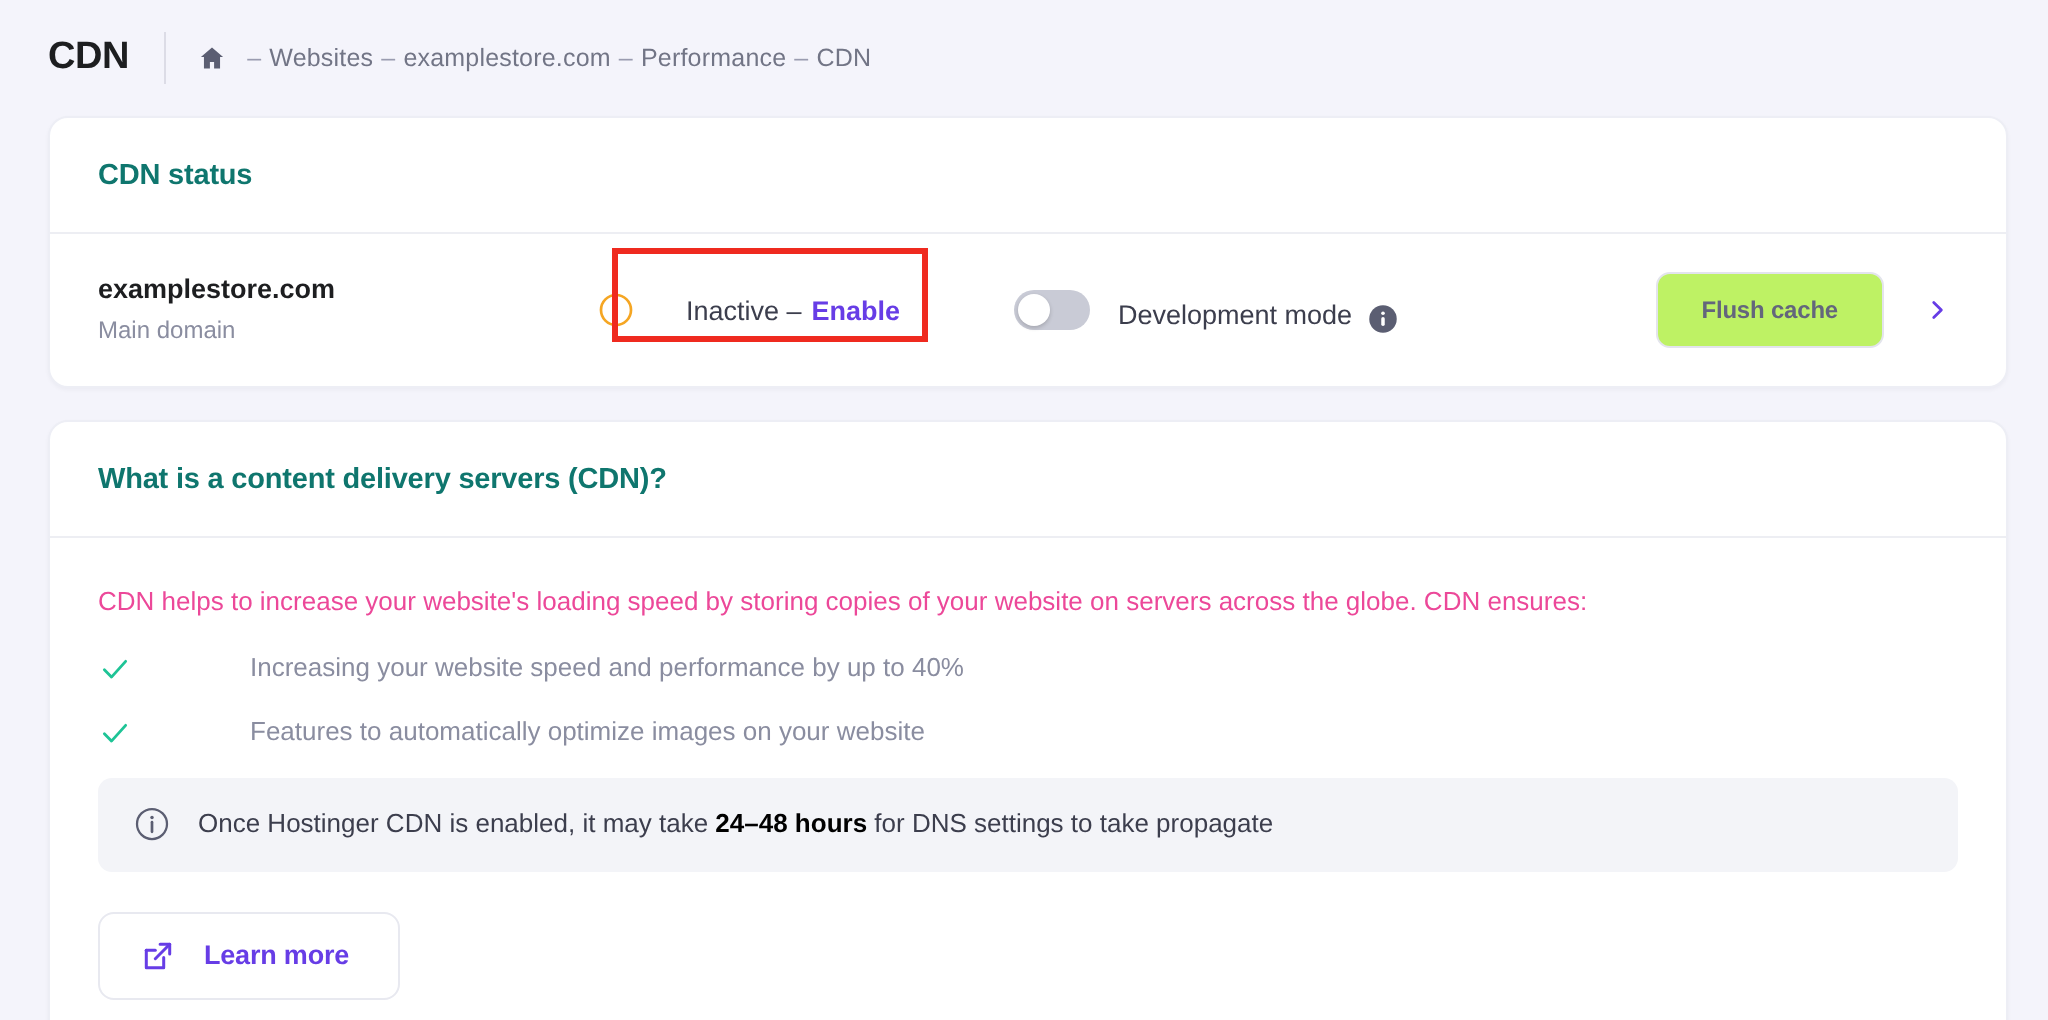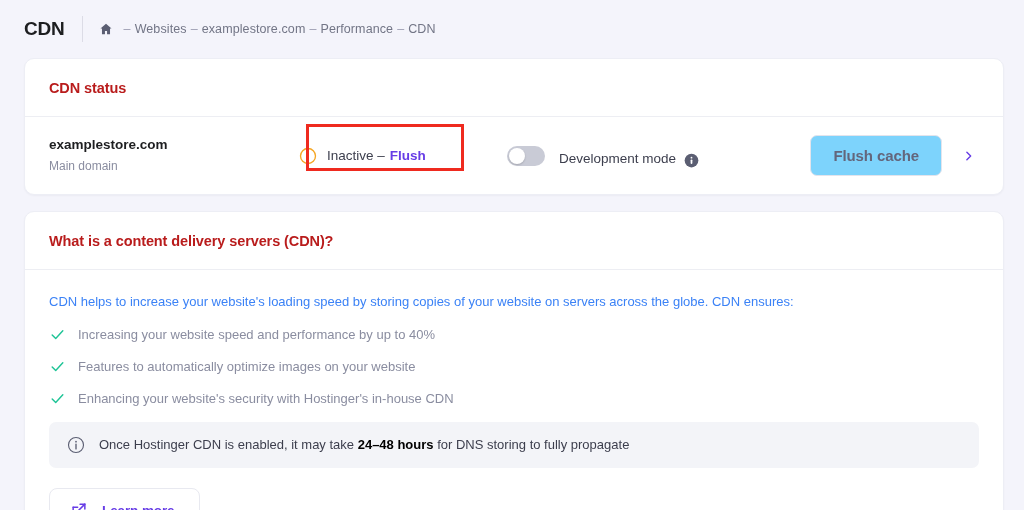--- a/index.html
+++ b/index.html
@@ -65,21 +65,21 @@
     border-radius: 10px;
     margin: 0 20px 16px 24px;
     box-shadow: 0 1px 2px rgba(30,32,60,0.04);
     overflow: hidden;
   }
   .card-header {
     padding: 21px 24px 20px 24px;
     border-bottom: 1px solid #edeef3;
     font-size: 14.5px;
     font-weight: bold;
-    color: #b91c1c;
+    color: #0f766e;
     letter-spacing: -0.1px;
   }
   
   .status-row {
     display: flex;
     align-items: center;
     padding: 18px 20px 18px 24px;
     min-height: 64px;
     box-sizing: border-box;
   }
@@ -105,21 +105,21 @@
     align-items: center;
     font-size: 13.5px;
     color: #3c3e4d;
   }
   .warn-icon {
     width: 18px;
     height: 18px;
     margin-right: 10px;
     flex: 0 0 18px;
   }
-  .status-text { white-space: nowrap; }
+  .status-text { white-space: nowrap; margin-left: 16px; }
   .enable-link {
     color: #673de6;
     font-weight: bold;
     text-decoration: none;
     cursor: pointer;
   }
   .devmode-block {
     flex: 0 0 260px;
     display: flex;
     align-items: flex-end;
@@ -158,51 +158,53 @@
     position: relative;
     top: 2px;
   }
   .actions-block {
     margin-left: auto;
     display: flex;
     align-items: center;
   }
   .btn-flush {
     border: 1px solid #e3e4ec;
-    background: #7dd3fc;
+    background: #bef264;
     border-radius: 7px;
     padding: 11px 22px;
     font-family: "Liberation Sans", sans-serif;
-    font-size: 15px;
+    font-size: 12px;
     font-weight: bold;
     color: #63667c;
     cursor: pointer;
     letter-spacing: -0.1px;
   }
   .chevron-btn {
     margin-left: 20px;
     margin-right: 8px;
     color: #673de6;
     display: inline-flex;
     align-items: center;
     cursor: pointer;
   }
   
   .card-body {
     padding: 20px 24px 24px 24px;
   }
   .intro-text {
     font-size: 13px;
-    color: #3b82f6;
+    color: #ec4899;
     line-height: 1.5;
     margin: 2px 0 14px 0;
   }
   .bullet {
     display: flex;
+    align-items: center;
     margin: 0 0 14px 0;
+    gap: 47px;
   }
   .check-icon {
     width: 17px;
     height: 17px;
     flex: 0 0 17px;
     margin-right: 12px;
   }
   .bullet-text {
     font-size: 13px;
     color: #8a8da0;
@@ -296,21 +298,21 @@
 
       <div class="status-block">
         <span class="warn-icon">
           <svg width="18" height="18" viewBox="0 0 24 24" fill="none">
             <circle cx="12" cy="12" r="10" stroke="#f5a623" stroke-width="1.8"></circle>
             <path d="M12 6.8v6.1" stroke="#f5a623" stroke-width="1.9" stroke-linecap="round"></path>
             <circle cx="12" cy="16.6" r="1.1" fill="#f5a623"></circle>
           </svg>
         </span>
         <span class="status-text">Inactive –</span>
-        <a class="enable-link" href="#" style="margin-left:5px">Flush</a>
+        <a class="enable-link" href="#" style="margin-left:5px">Enable</a>
       </div>
 
       <div class="devmode-block">
         <div class="toggle">
           <div class="knob"></div>
         </div>
         <span class="devmode-label">Development mode</span>
         <span class="info-dot">
           <svg width="15" height="15" viewBox="0 0 24 24">
             <circle cx="12" cy="12" r="11" fill="#5b5e72"></circle>
@@ -349,38 +351,30 @@
 
       <div class="bullet">
         <span class="check-icon">
           <svg width="17" height="17" viewBox="0 0 24 24" fill="none">
             <path d="M4.5 12.6l5 5.1L19.5 6.6" stroke="#1ec496" stroke-width="2" stroke-linecap="round" stroke-linejoin="round"></path>
           </svg>
         </span>
         <span class="bullet-text">Features to automatically optimize images on your website</span>
       </div>
 
-      <div class="bullet">
-        <span class="check-icon">
-          <svg width="17" height="17" viewBox="0 0 24 24" fill="none">
-            <path d="M4.5 12.6l5 5.1L19.5 6.6" stroke="#1ec496" stroke-width="2" stroke-linecap="round" stroke-linejoin="round"></path>
-          </svg>
-        </span>
-        <span class="bullet-text">Enhancing your website's security with Hostinger's in-house CDN</span>
-      </div>
 
       <div class="notice">
         <span class="notice-icon">
           <svg width="18" height="18" viewBox="0 0 24 24" fill="none">
             <circle cx="12" cy="12" r="10" stroke="#5b5e72" stroke-width="1.5"></circle>
             <circle cx="12" cy="7.6" r="1.15" fill="#5b5e72"></circle>
             <path d="M12 10.8v6.4" stroke="#5b5e72" stroke-width="1.8" stroke-linecap="round"></path>
           </svg>
         </span>
-        <span class="notice-text"><span>Once Hostinger CDN is enabled, it may take </span><b>24–48 hours</b><span> for DNS storing to fully propagate</span></span>
+        <span class="notice-text"><span>Once Hostinger CDN is enabled, it may take </span><b>24–48 hours</b><span> for DNS settings to take propagate</span></span>
       </div>
 
       <button class="btn-learn">
         <span class="external-icon">
           <svg width="18" height="18" viewBox="0 0 24 24" fill="none">
             <path d="M4.2 8.2v11.6h11.6V13" stroke="#673de6" stroke-width="2" stroke-linecap="round" stroke-linejoin="round"></path>
             <path d="M4.2 8.2h6" stroke="#673de6" stroke-width="2" stroke-linecap="round"></path>
             <path d="M10.2 13.8L19.8 4.2" stroke="#673de6" stroke-width="2" stroke-linecap="round"></path>
             <path d="M13.4 4.2h6.4v6.4" stroke="#673de6" stroke-width="2" stroke-linecap="round" stroke-linejoin="round"></path>
           </svg>

